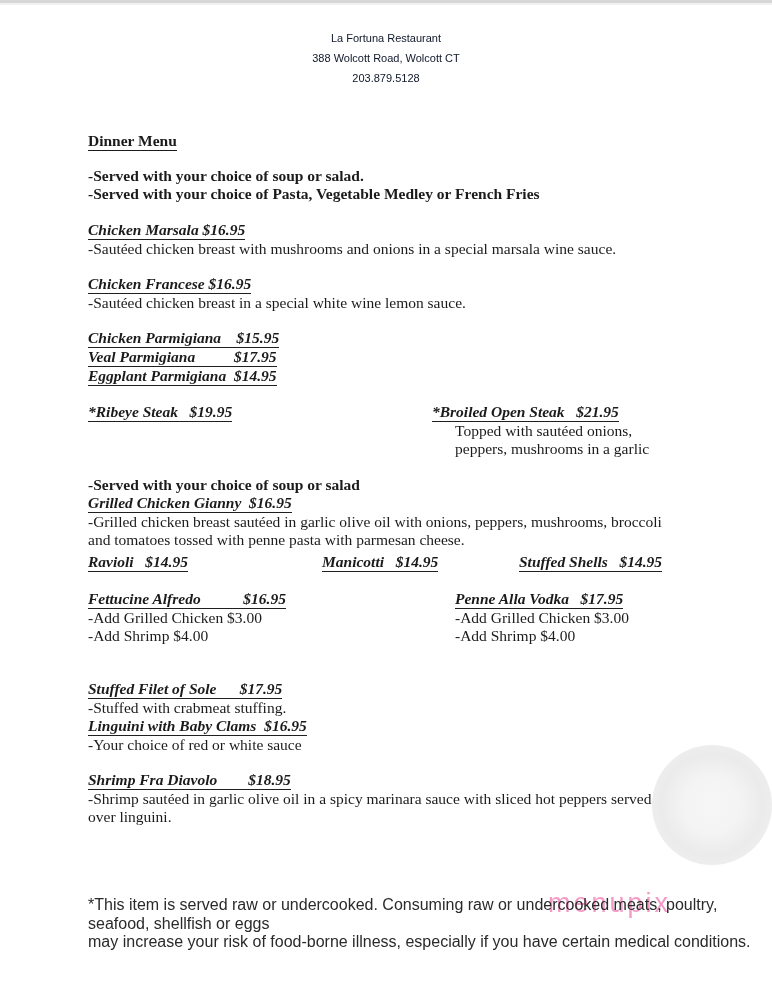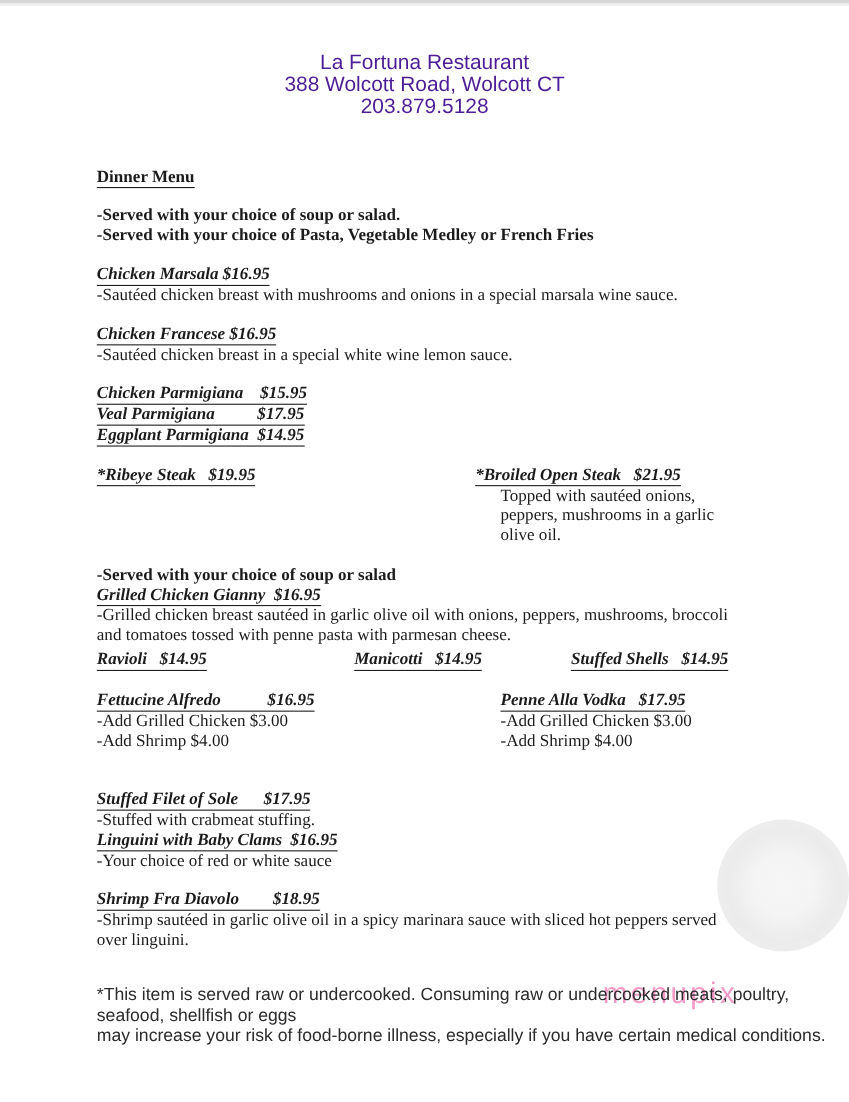--- a/index.html
+++ b/index.html
@@ -12,25 +12,25 @@
     font-family: "Liberation Serif", serif;
     color: #1b1b1b;
   }
   .top-strip {
     position: absolute; top: 0; left: 0;
     width: 772px; height: 3px;
     background: #d7d7d7;
     border-bottom: 2px solid #f1f1f1;
   }
   .header {
-    padding-top: 48px;
+    padding-top: 28px;
     text-align: center;
     font-family: "Liberation Sans", sans-serif;
-    font-size: 19px; line-height: 20px;
-    color: #4c1d95;
+    font-size: 11px; line-height: 20px;
+    color: #0f172a;
     position: relative; z-index: 1;
   }
   .header span { display: block; }
   .content {
     position: relative; z-index: 1;
     margin-left: 88px; margin-right: 40px;
     font-size: 15.5px; line-height: 18px;
   }
   .menu-title {
     display: inline-block;
@@ -130,21 +130,20 @@
     </div>
 
     <div class="cols block-17">
       <div class="col-steak-l">
         <span class="dish">*Ribeye Steak   $19.95</span>
       </div>
       <div class="col-steak-r">
         <span class="dish">*Broiled Open Steak   $21.95</span>
         <span class="desc">Topped with sautéed onions,</span>
         <span class="desc">peppers, mushrooms in a garlic</span>
-        <span class="desc">olive oil.</span>
       </div>
     </div>
 
     <div class="block-18">
       <span class="bold-note">-Served with your choice of soup or salad</span>
       <span class="dish">Grilled Chicken Gianny  $16.95</span>
       <span class="desc">-Grilled chicken breast sautéed in garlic olive oil with onions, peppers, mushrooms, broccoli</span>
       <span class="desc">and tomatoes tossed with penne pasta with parmesan cheese.</span>
     </div>
 

